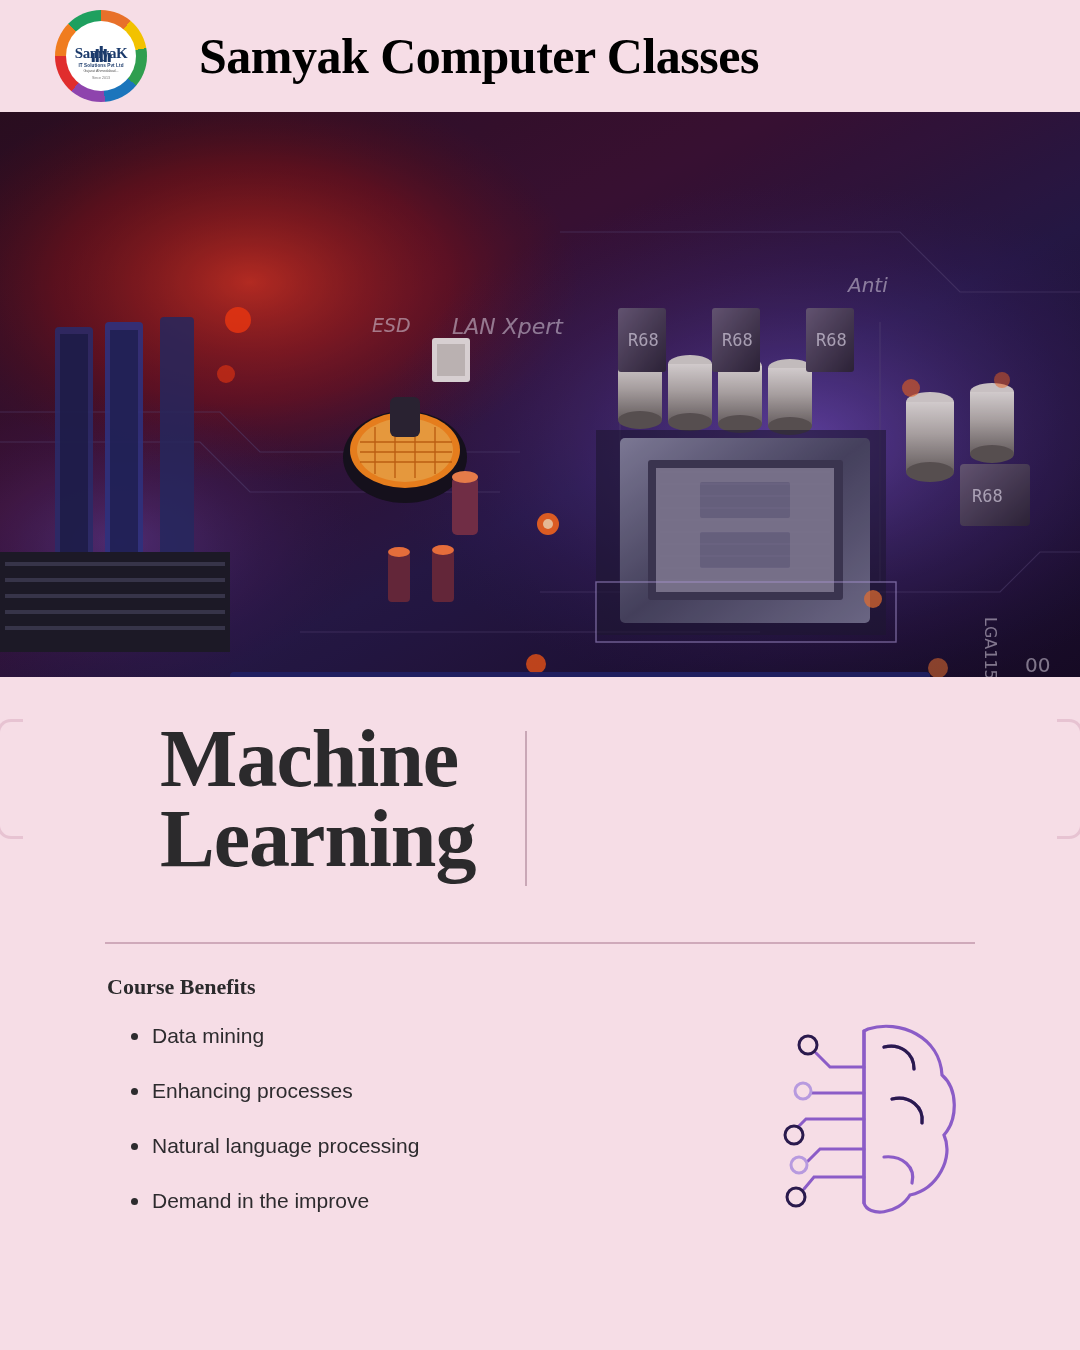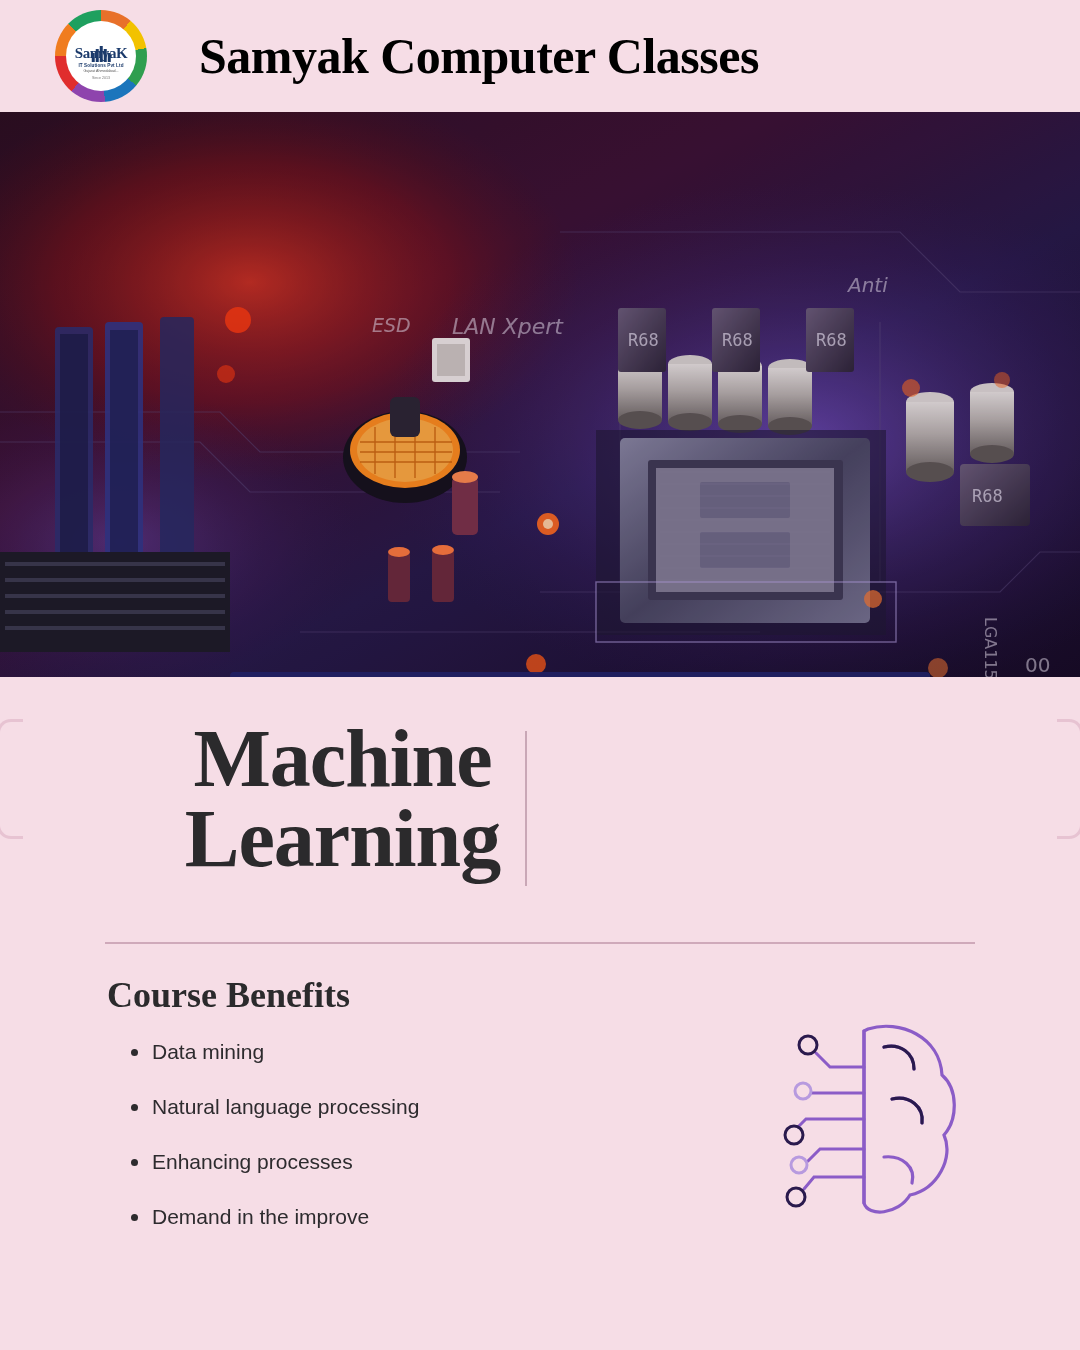--- a/index.html
+++ b/index.html
@@ -125,21 +125,20 @@
   }
   .big-title {
     font-family: "Liberation Serif", serif;
     font-weight: bold;
     font-size: 82px;
     line-height: 0.98;
     color: #2b2a2c;
     width: 470px;
     padding-left: 105px;
     letter-spacing: -1px;
-    text-align: center;
   }
   .vsep {
     width: 2px;
     background: #c9a7b6;
     height: 155px;
     margin: 12px 34px 0 0;
   }
   .desc {
     font-size: 20.5px;
     line-height: 1.42;
@@ -151,21 +150,21 @@
 
   .hsep {
     height: 1.5px;
     background: #cfa9ba;
     margin: 56px 50px 0 50px;
   }
 
   .benefits-head {
     font-family: "Liberation Serif", serif;
     font-weight: bold;
-    font-size: 36px;
+    font-size: 22px;
     color: #2b2a2c;
     margin: 30px 0 0 52px;
   }
   .benefit-list {
     margin: 24px 0 0 72px;
     list-style: none;
     width: 620px;
   }
   .benefit-list li {
     font-size: 21px;
@@ -429,22 +428,22 @@
       </div>
       <div class="vsep"></div>
     </div>
 
     <div class="hsep"></div>
 
     <div class="benefits-head">Course Benefits</div>
 
     <ul class="benefit-list">
       <li>Data mining</li>
+      <li>Enhancing processes</li>
       <li>Natural language processing</li>
-      <li>Enhancing processes</li>
       <li>Demand in the improve</li>
     </ul>
 
     <svg class="brain" viewBox="0 0 190 230">
       <g fill="none" stroke="#8b5cc7" stroke-width="3.2" stroke-linecap="round">
         <path d="M96 22 C128 12 168 30 170 68 C186 82 186 112 172 128
                  C182 150 166 182 138 188 C126 208 96 210 92 196
                  L92 24 Z"></path>
         <path d="M92 24 L92 196"></path>
         <path d="M112 40 C128 36 142 46 142 62"></path>

